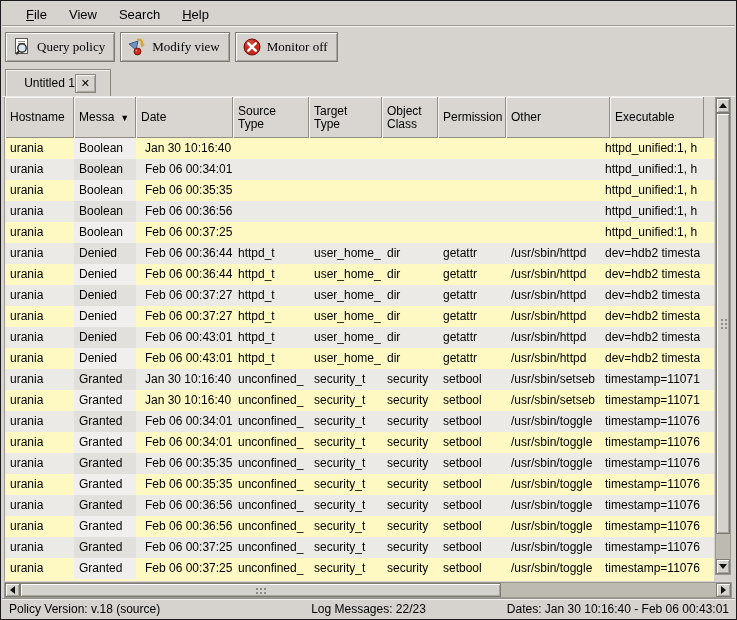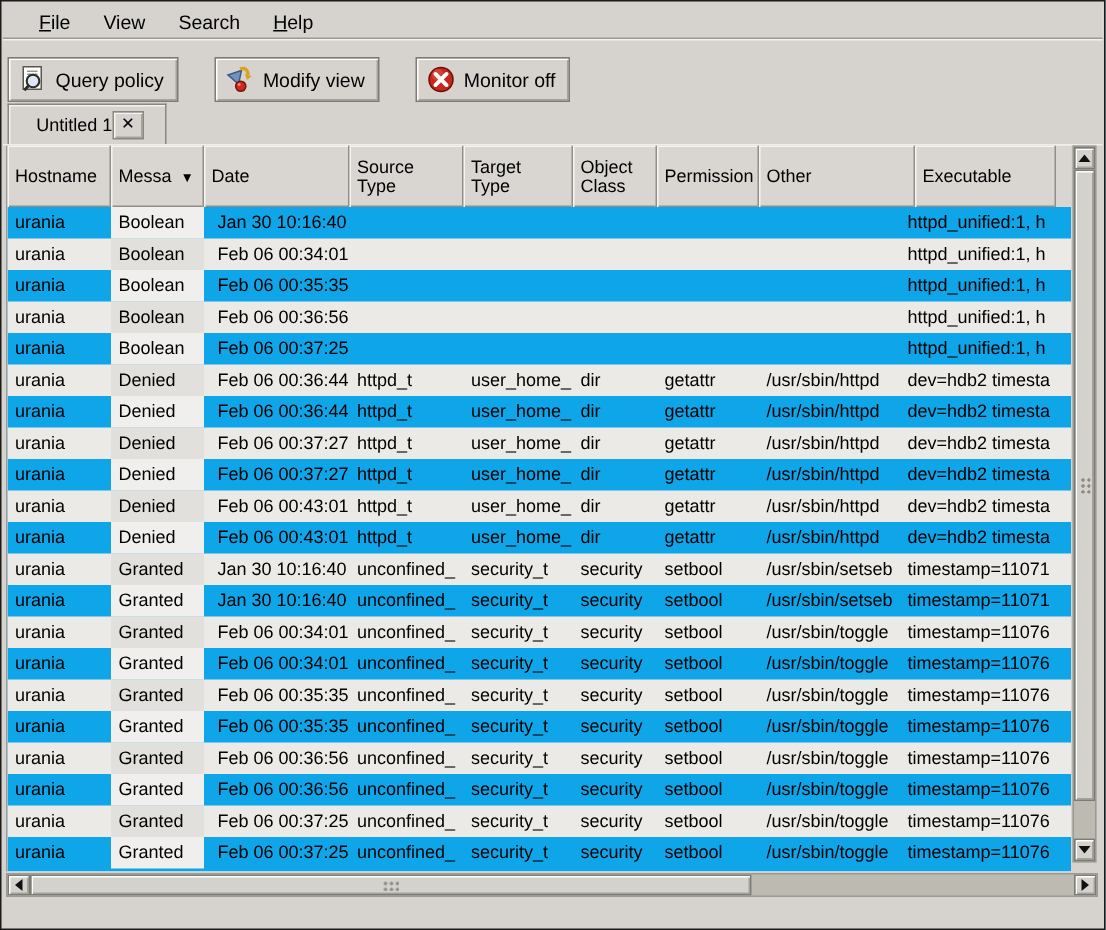--- a/index.html
+++ b/index.html
@@ -17,21 +17,21 @@
     display:flex; align-items:flex-start; padding-left:16px;
   }
   .menu-item {
     display:inline-block; font-size:13px; color:#000; padding:5px 8px; cursor:default;
   }
   .menu-item.accel::first-letter { text-decoration:underline; }
   .menu-item + .menu-item { margin-left:6px; }
   
   .toolbar {
     position:absolute; left:1px; top:31px; height:36px; right:1px;
-    display:flex; align-items:flex-end; gap:24px; padding-left:3px;
+    display:flex; align-items:flex-start; gap:5px; padding-left:3px;font-family:Liberation Serif, serif;
   }
   .tbtn {
     height:30px; display:flex; align-items:center; gap:5px; padding:0 9px 0 6px;
     background:#d6d3ce; border:1px solid #7e7b74;
     box-shadow:inset 1px 1px 0 #ffffff, inset -1px -1px 0 #a6a39c;
     font-size:13px; color:#000; cursor:default;
   }
   .tbtn svg { display:block; }
   
   .tabbar { position:absolute; left:1px; top:67px; right:1px; height:28px; }
@@ -56,21 +56,21 @@
   .thead { display:flex; height:41px; background:#d9d6d1; }
   .hcell {
     display:flex; align-items:center; padding:0 4px 0 5px;
     font-size:12px; color:#000; background:#d9d6d1;
     border-right:1px solid #918e86;
     box-shadow:inset 1px 1px 0 #f6f5f2, inset 0 -1px 0 #918e86;
     overflow:hidden; cursor:default;
   }
   .hlabel { white-space:pre-line; line-height:13px; }
   .sortarrow { margin-left:6px; font-size:9px; }
-  .tbody { height:443px; overflow:hidden; background:#0ea5e9; }
+  .tbody { height:443px; overflow:hidden; background:#fef9c3; }
   .trow { display:flex; height:21px; }
   .trow.even { background:#ebeae6; }
   .trow.even .sorted { background:#e1e0dc; }
   .trow.odd  .sorted { background:#f0efed; }
   .tcell {
     font-size:12px; line-height:21px; color:#000; padding-left:5px;
     white-space:nowrap; overflow:hidden; flex:none;
   }
   .c0{width:69px}.c1{width:62px}.c2{width:97px}.c3{width:76px}
   .c4{width:73px}.c5{width:56px}.c6{width:68px}.c7{width:94px}.c8{width:104px}
@@ -466,14 +466,19 @@
         <span class="tri left"></span>
       </div>
     <div class="thumb">
         <span class="grip-h"></span>
       </div>
     <div class="sbtn" style="right:0;top:0;width:15px;height:14px;">
         <span class="tri right"></span>
       </div>
   </div>
 
+  <div class="statusbar">
+    <span class="st-left">Policy Version: v.18 (source)</span>
+    <span class="st-center">Log Messages: 22/23</span>
+    <span class="st-right">Dates: Jan 30 10:16:40 - Feb 06 00:43:01</span>
+  </div>
 
 </div>
 
 </body></html>

